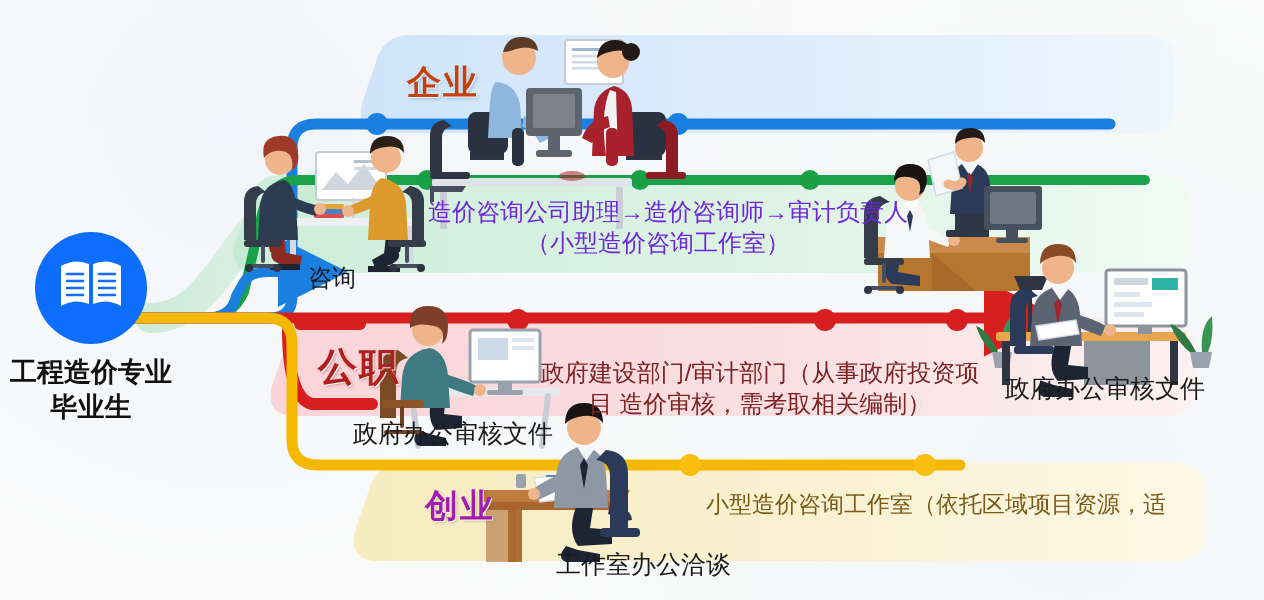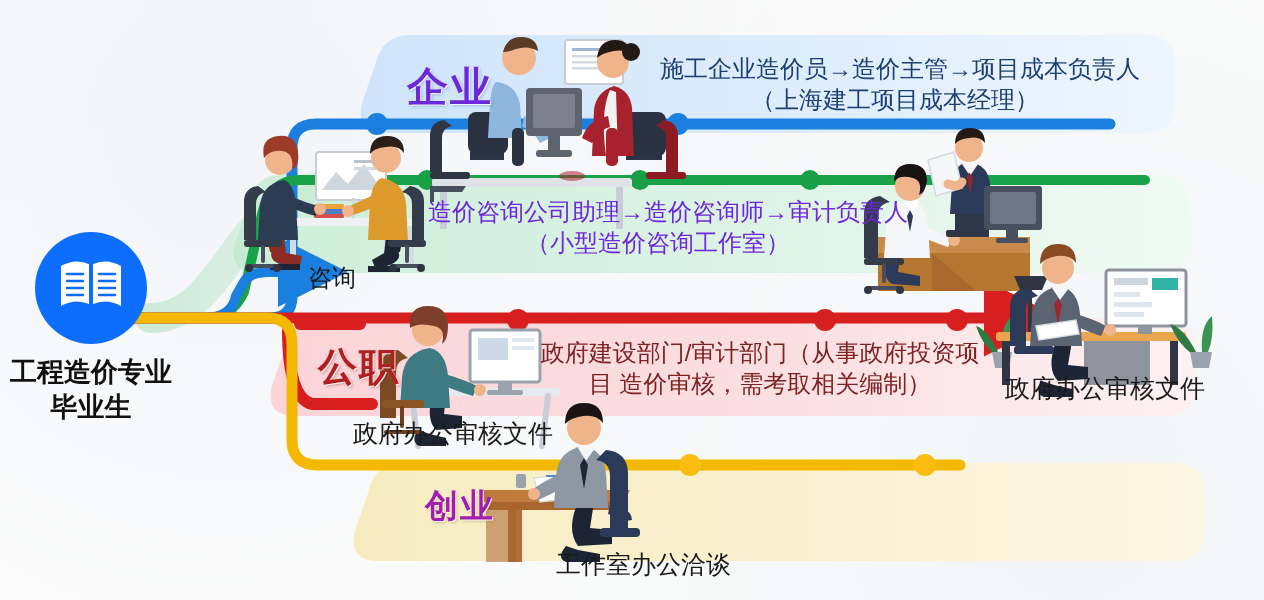--- a/index.html
+++ b/index.html
@@ -38,43 +38,43 @@
     white-space: nowrap;
     line-height: 1.22;
   }
 
   
   .cat {
     font-weight: bold;
     letter-spacing: 2px;
   }
   .cat-qy {
-    font-size: 41px;
-    color: #6d28d9;
+    font-size: 34px;
+    color: #c2410c;
     text-shadow: 1px 1px 0 rgba(255,255,255,0.9), 2px 2px 3px rgba(60,110,190,0.35);
   }
   .cat-gz {
     font-size: 39px;
     color: #b02020;
     text-shadow: 1px 1px 0 rgba(255,255,255,0.85), 2px 2px 3px rgba(150,40,40,0.35);
   }
   .cat-cy {
     font-size: 33px;
     color: #a21caf;
     text-shadow: 1px 1px 0 rgba(255,255,255,0.85), 2px 2px 3px rgba(120,95,25,0.3);
   }
 
   
   .desc {
     text-align: center;
     line-height: 1.3;
   }
   .desc-blue { font-size: 24px; color: #1d3f73; }
   .desc-green { font-size: 24px; color: #6d28d9; }
-  .desc-red { font-size: 24px; color: #7d2323; }
+  .desc-red { font-size: 24px; color: #7d2323; margin-top: 20px; }
   .desc-yellow { font-size: 23px; color: #7a5a16; }
   .desc .line { display: block; }
 
   
   .cap {
     font-size: 25px;
     color: #1a1a1a;
     text-align: center;
   }
 
@@ -432,37 +432,34 @@
       </g>
     </g>
   </svg>
 
   <div class="hub-label" style="left:-24px; top:355px;">
     <span class="line">工程造价专业</span>
     <span class="line">毕业生</span>
   </div>
 
   <div class="lbl cat cat-qy" style="left:407px; top:62px;">企业</div>
-  <div class="lbl desc desc-blue" style="left:660px; top:53px; width:470px;">
-    <span class="line">施工企业造价员→造价主管→项目成本负责人</span>
-    <span class="line">（上海建工项目成本经理）</span>
-  </div>
 
   <div class="lbl desc desc-green" style="left:428px; top:196px; width:460px;">
     <span class="line">造价咨询公司助理→造价咨询师→审计负责人</span>
     <span class="line">（小型造价咨询工作室）</span>
   </div>
   <div class="lbl small-branch" style="left:308px; top:263px;">咨询</div>
 
   <div class="lbl cat cat-gz" style="left:318px; top:343px;">公职</div>
   <div class="lbl desc desc-red" style="left:540px; top:337px; width:440px;">
     <span class="line">政府建设部门/审计部门（从事政府投资项</span>
     <span class="line">目 造价审核，需考取相关编制）</span>
   </div>
   <div class="lbl cap" style="left:353px; top:418px;">政府办公审核文件</div>
   <div class="lbl cap" style="left:1005px; top:373px;">政府办公审核文件</div>
 
   <div class="lbl cat cat-cy" style="left:425px; top:486px;">创业</div>
   <div class="lbl desc desc-yellow" style="left:706px; top:490px; width:450px;">
+    <span class="line">小型造价咨询工作室（依托区域项目资源，适</span>
   </div>
   <div class="lbl cap" style="left:509px; top:549px;margin-left:47px;">工作室办公洽谈</div>
 
 </div>
 
 </body></html>

